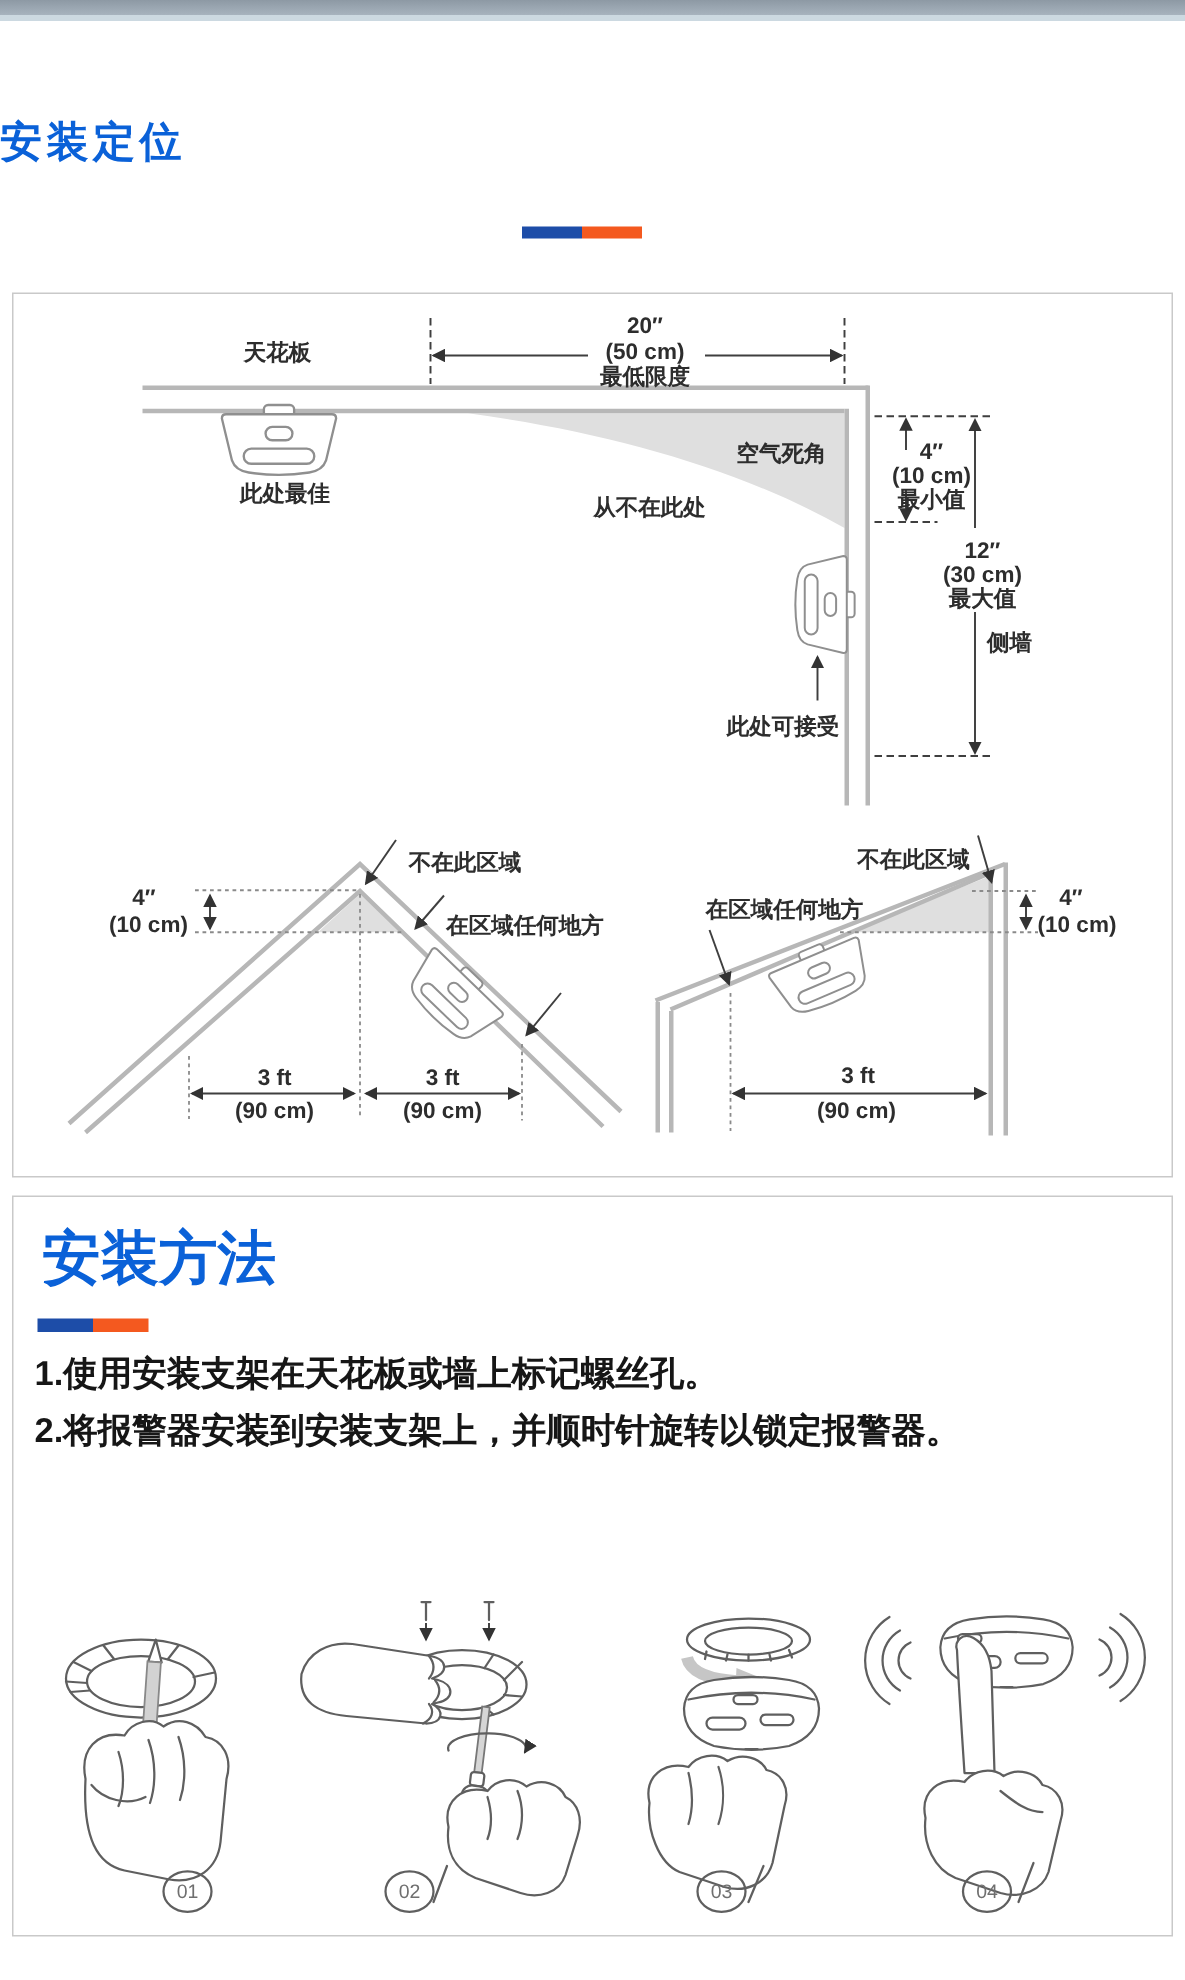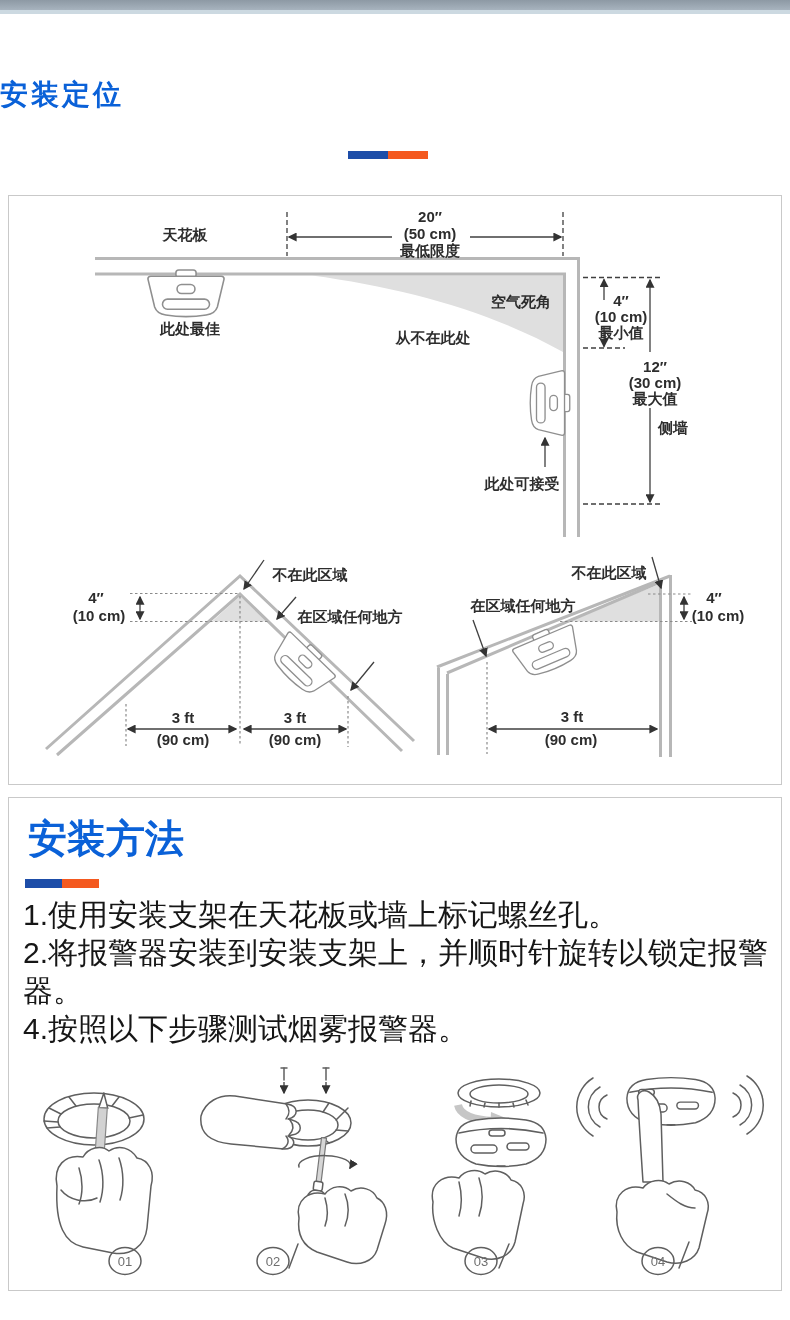--- a/index.html
+++ b/index.html
@@ -12,22 +12,22 @@
               font-size:28px;font-weight:bold;color:#0a61d8;letter-spacing:3px;}
   .divider{position:absolute;height:8px;display:flex;}
   .divider .b{background:#1d4da8;width:50%;height:100%;}
   .divider .o{background:#f4591f;width:50%;height:100%;}
   .divider-main{left:348px;top:151px;width:80px;}
   .panel{position:absolute;left:8px;border:1px solid #c9c9c9;background:#fff;box-sizing:border-box;}
   .panel-1{top:195px;width:774px;height:590px;}
   .panel-2{top:797px;width:774px;height:494px;}
   .section-title{position:absolute;left:19px;top:14px;font-size:39px;font-weight:bold;color:#0a61d8;}
   .divider-small{position:absolute;left:16px;top:81px;width:74px;height:9px;display:flex;}
-  .steps{position:absolute;left:14px;top:98px;width:746px;font-size:30px;line-height:38px;
-         font-weight:400;color:#161616;}
+  .steps{position:absolute;left:14px;top:98px;width:746px;font-size:23px;line-height:38px;
+         font-weight:700;color:#161616;}
   .steps p{margin:0;}
   svg{position:absolute;left:0;}
   svg text{font-family:"Liberation Sans","DejaVu Sans",sans-serif;font-weight:600;fill:#2d2d2d;}
   .t15{font-size:15px;}
   .badge-t{font-size:13px;fill:#6f6f6f;font-weight:400;}
   .struct{stroke:#b7b7b7;stroke-width:3;fill:none;}
   .meas{stroke:#3f3f3f;stroke-width:1.3;fill:none;}
   .dash{stroke:#3f3f3f;stroke-width:1.3;stroke-dasharray:5 3;fill:none;}
   .dot{stroke:#8a8a8a;stroke-width:1.2;stroke-dasharray:2.5 2.5;fill:none;}
   .art{stroke:#5f5f5f;stroke-width:1.5;fill:none;stroke-linecap:round;stroke-linejoin:round;}
@@ -166,21 +166,20 @@
 
 <div class="panel panel-2">
   <div class="section-title">安装方法</div>
   <div class="divider divider-small">
     <span class="b"></span>
     <span class="o"></span>
   </div>
   <div class="steps">
     <p>1.使用安装支架在天花板或墙上标记螺丝孔。</p>
     <p>2.将报警器安装到安装支架上，并顺时针旋转以锁定报警器。</p>
-    <p>4.按照以下步骤测试烟雾报警器。</p>
   </div>
 
   <svg style="top:268px" width="772" height="224" viewBox="8 1064 772 224">
 
     <g>
       <ellipse class="art" cx="93" cy="1117" rx="50" ry="26"></ellipse>
       <ellipse class="art" cx="93" cy="1119" rx="36" ry="17"></ellipse>
       <line class="art" x1="59" y1="1125" x2="46" y2="1126"></line>
       <line class="art" x1="57" y1="1120" x2="43" y2="1119"></line>
       <line class="art" x1="60" y1="1112" x2="48" y2="1106"></line>

